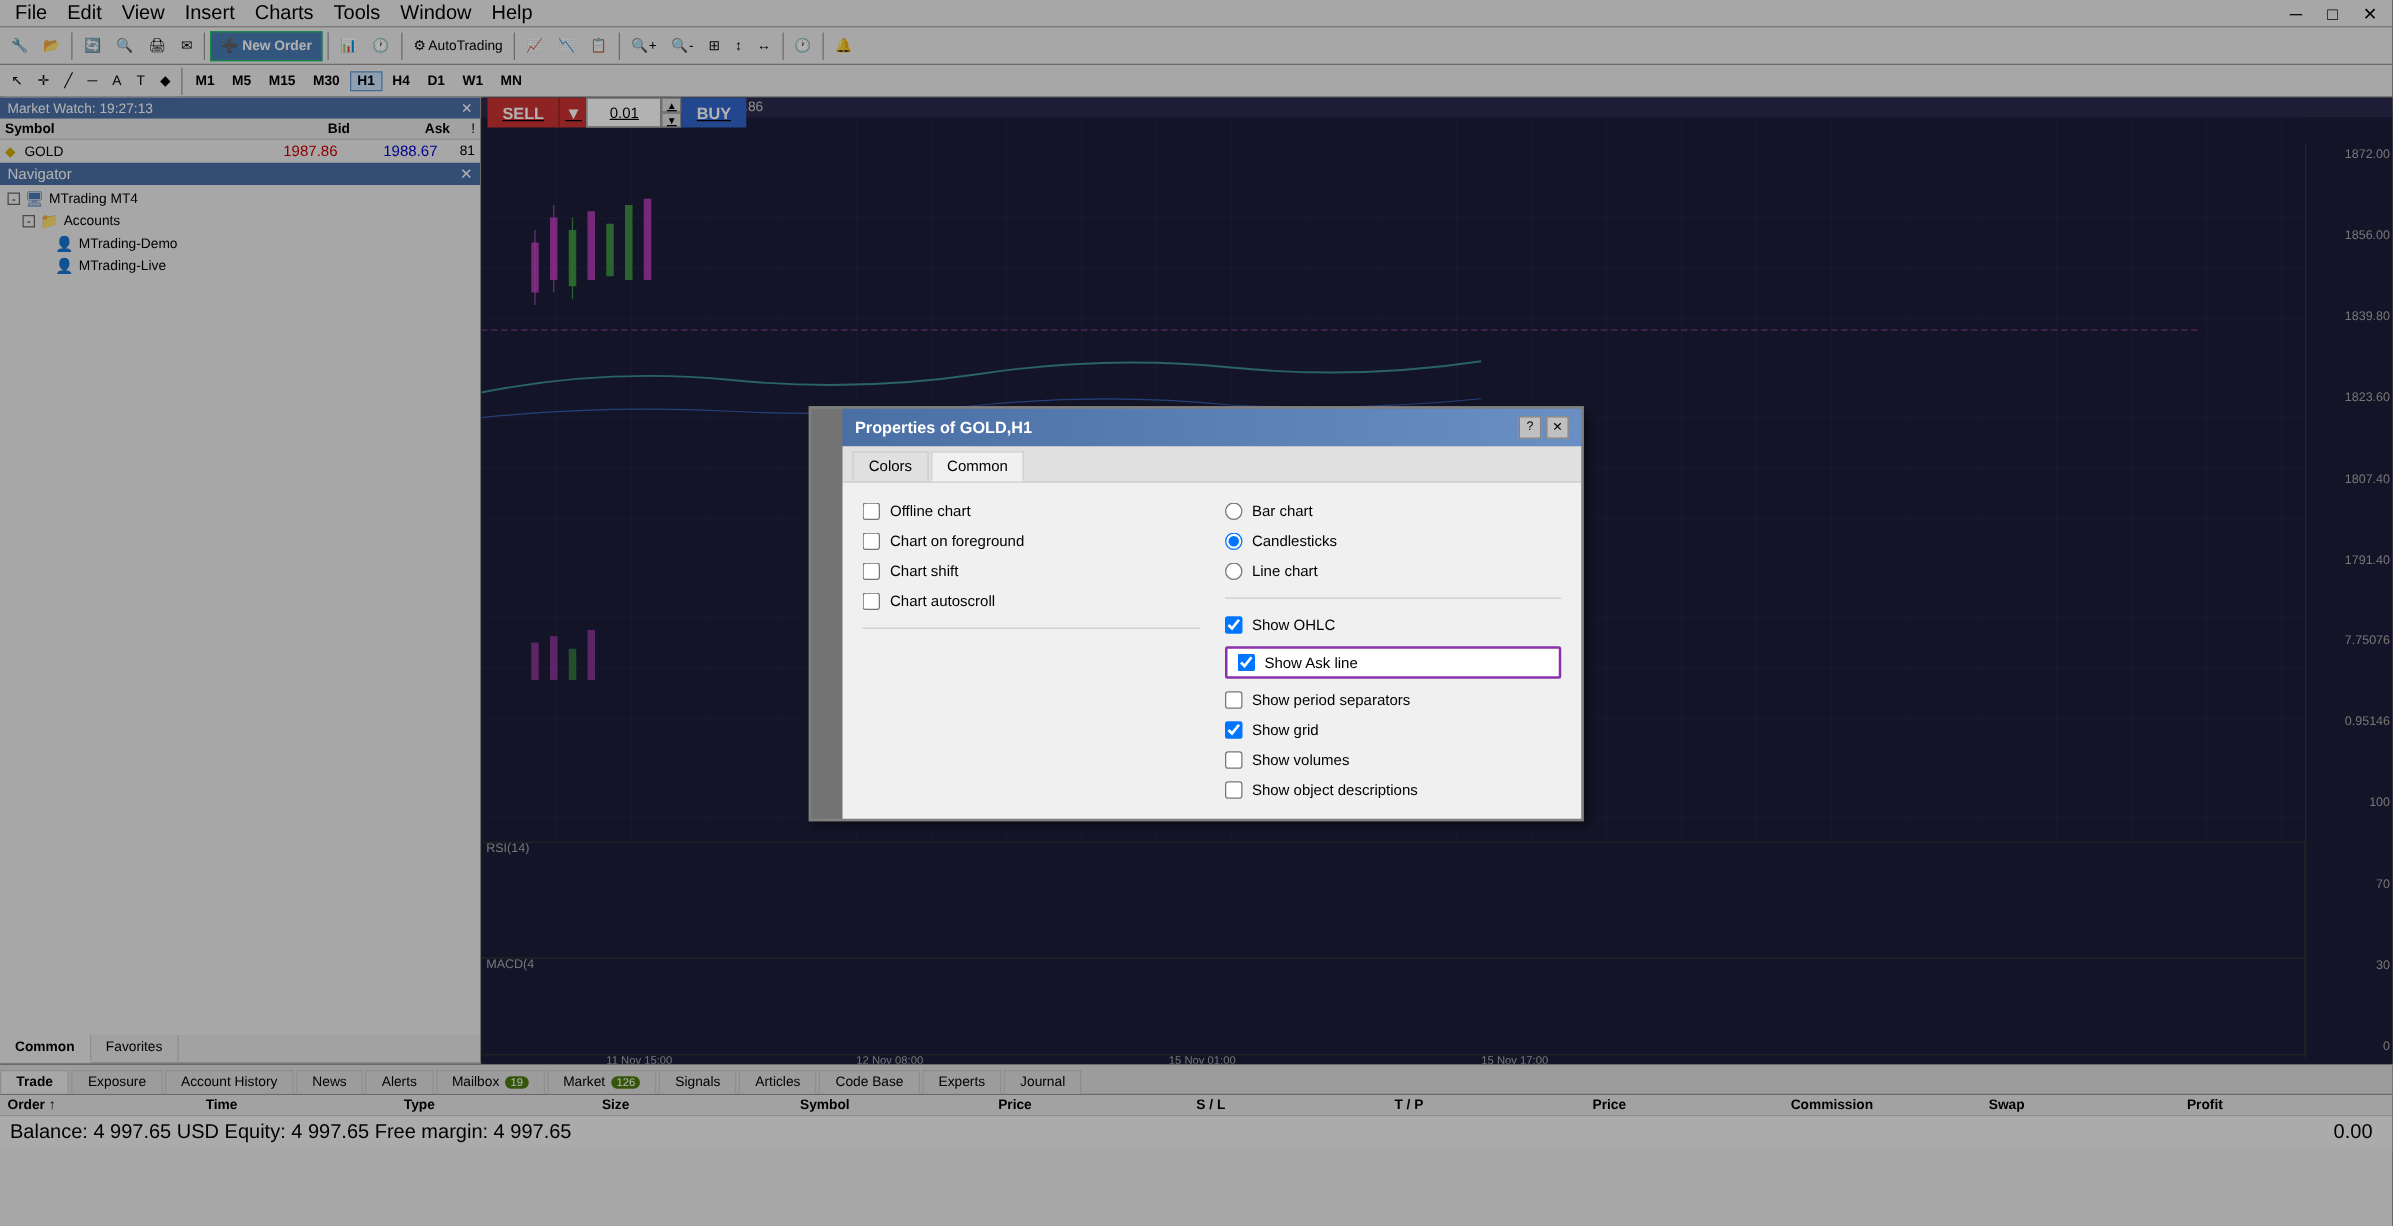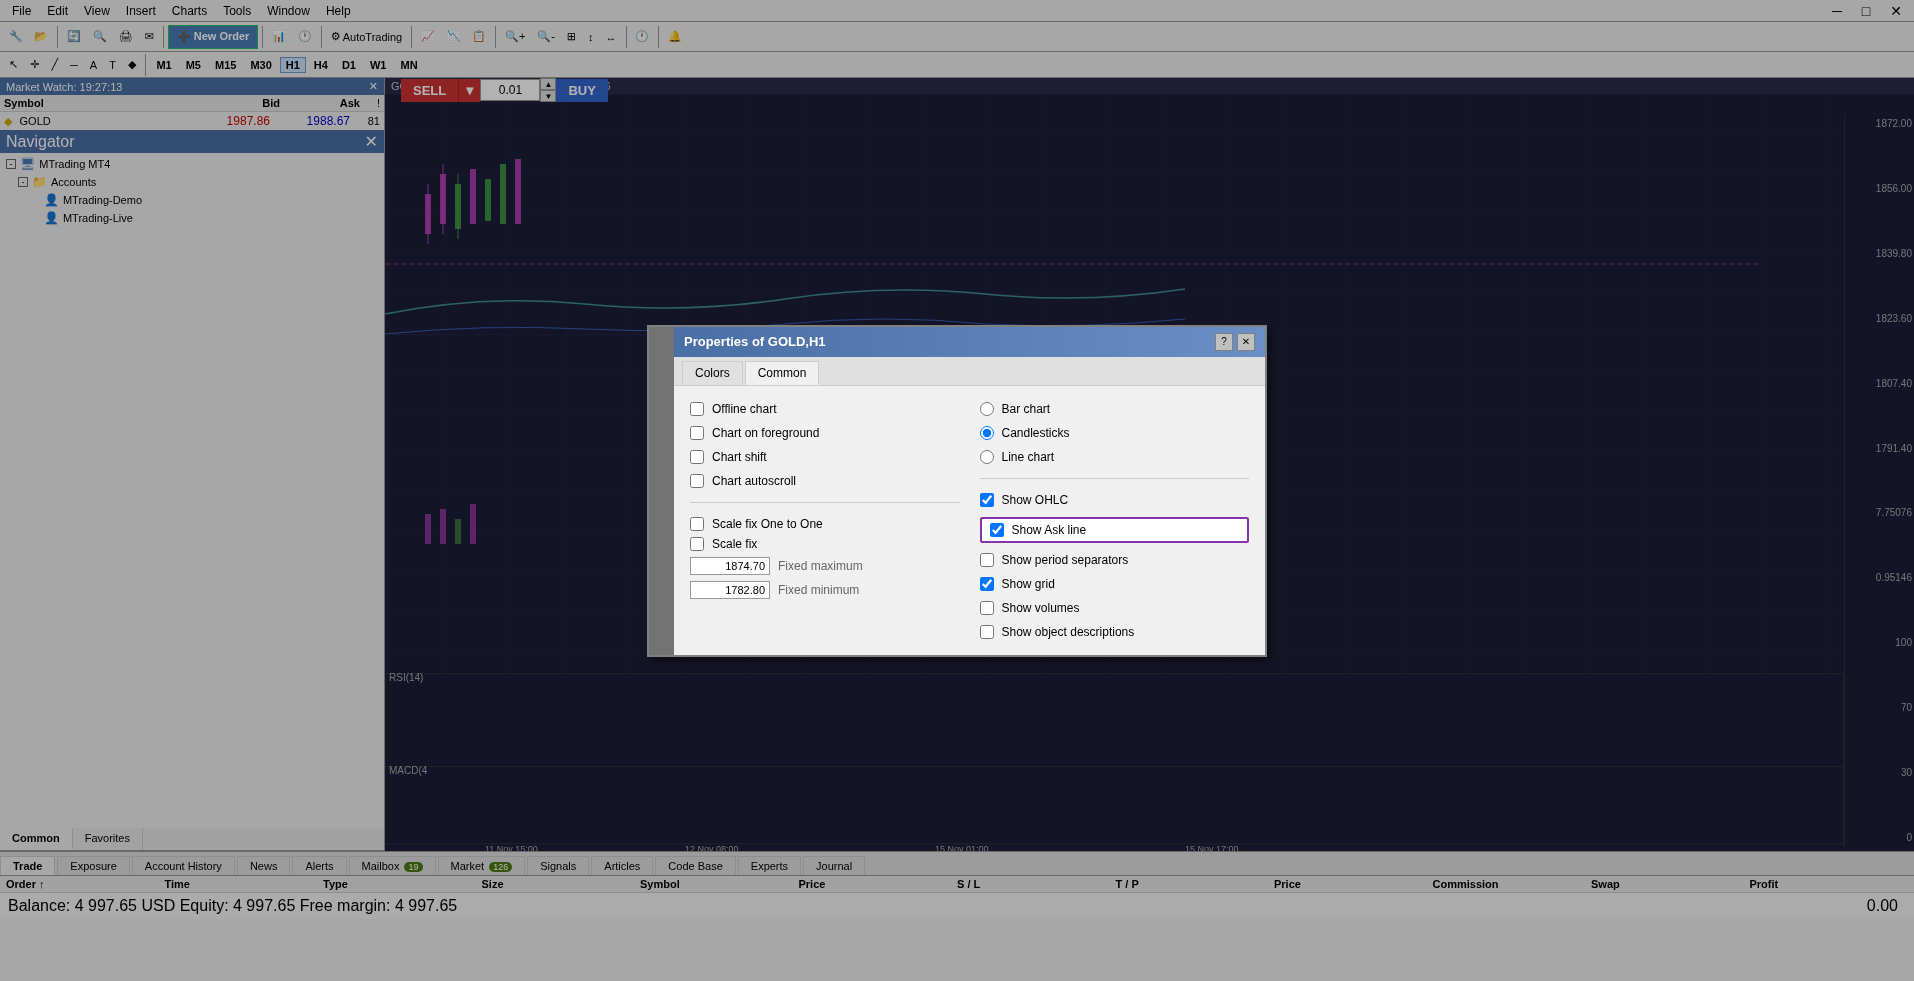--- a/index.html
+++ b/index.html
@@ -1,20 +1,20 @@
 <!DOCTYPE html>
 <html><head>
   <meta charset="utf-8">
   <style>
     * { box-sizing: border-box; margin: 0; padding: 0; }
     body { font-family: 'Segoe UI', Tahoma, Geneva, Verdana, sans-serif; font-size: 12px; background: #d4d0c8; overflow: hidden; width: 1914px; height: 981px; }
     
     
     .menu-bar { background: #f0f0f0; height: 22px; display: flex; align-items: center; padding: 0 4px; border-bottom: 1px solid #999; }
-    .menu-bar span { padding: 2px 8px; cursor: pointer; font-size: 12px; }
+    .menu-bar span { padding: 2px 8px; cursor: pointer; font-size: 16px; }
     
     
     .toolbar { background: #f0f0f0; height: 30px; display: flex; align-items: center; padding: 2px 4px; border-bottom: 1px solid #999; gap: 2px; }
     .toolbar-btn { background: #f0f0f0; border: 1px solid transparent; padding: 2px 4px; cursor: pointer; height: 24px; display: flex; align-items: center; gap: 2px; font-size: 11px; }
     .toolbar-sep { width: 1px; height: 22px; background: #999; margin: 0 2px; }
     .new-order-btn { background: #4a7bb5; color: white; border: 1px solid #22c55e; padding: 2px 8px; cursor: pointer; height: 24px; font-size: 11px; font-weight: bold; }
     
     
     .tf-toolbar { background: #f0f0f0; height: 26px; display: flex; align-items: center; padding: 2px 4px; border-bottom: 1px solid #999; gap: 2px; }
     .tf-btn { background: #f0f0f0; border: 1px solid transparent; padding: 1px 5px; cursor: pointer; font-size: 11px; font-weight: bold; }
@@ -41,36 +41,36 @@
     .market-row .change { width: 30px; text-align: right; font-size: 11px; }
     .gold-dot { color: #ccaa00; margin-right: 4px; }
     
     
     .tab-row { display: flex; background: #e8e8e8; border-bottom: 1px solid #999; }
     .tab { padding: 4px 12px; cursor: pointer; font-size: 11px; border-right: 1px solid #ccc; }
     .tab.active { background: #f0f0f0; border-bottom: 2px solid #f0f0f0; font-weight: bold; }
     
     
     .navigator { flex: 1; background: #f0f0f0; overflow: hidden; }
-    .navigator-header { background: #4a6fa5; color: white; padding: 2px 6px; display: flex; justify-content: space-between; align-items: center; font-size: 16px; }
+    .navigator-header { background: #4a6fa5; color: white; padding: 2px 6px; display: flex; justify-content: space-between; align-items: center; font-size: 12px; }
     .navigator-content { padding: 2px; overflow-y: auto; }
     .nav-item { padding: 2px 4px; display: flex; align-items: center; gap: 4px; cursor: pointer; font-size: 11px; }
     .nav-expand { width: 10px; height: 10px; border: 1px solid #666; display: flex; align-items: center; justify-content: center; font-size: 9px; cursor: pointer; }
     .nav-indent1 { padding-left: 16px; }
     .nav-indent2 { padding-left: 28px; }
     .icon-folder { color: #f5a623; font-size: 12px; }
     .icon-pc { color: #4a7bb5; font-size: 12px; }
     .icon-account { color: #cc6600; font-size: 12px; }
     
     
     .chart-area { flex: 1; background: #1a1a2e; position: relative; overflow: hidden; }
     .chart-header { background: #2a2a4e; color: #ccc; padding: 2px 6px; font-size: 11px; display: flex; gap: 8px; }
     
     
-    .sell-buy-bar { position: absolute; top: 0; left: 16px; display: flex; align-items: center; z-index: 10; background: transparent; }
+    .sell-buy-bar { position: absolute; top: 0; left: 5px; display: flex; z-index: 10; background: transparent; text-decoration: underline; }
     .sell-btn { background: #cc3333; color: white; border: none; padding: 4px 12px; cursor: pointer; font-weight: bold; font-size: 13px; }
     .sell-dropdown { background: #cc3333; color: white; border: none; border-left: 1px solid #aa2222; padding: 4px 4px; cursor: pointer; }
     .lot-input { width: 60px; text-align: center; border: 1px solid #999; padding: 3px 4px; font-size: 12px; }
     .lot-spin { display: flex; flex-direction: column; }
     .lot-spin button { width: 16px; height: 12px; background: #e0e0e0; border: 1px solid #999; cursor: pointer; font-size: 8px; padding: 0; }
     .buy-btn { background: #3366cc; color: white; border: none; padding: 4px 12px; cursor: pointer; font-weight: bold; font-size: 13px; }
     
     
     .bottom-panel { height: 130px; border-top: 1px solid #999; background: #f0f0f0; display: flex; flex-direction: column; }
     .bottom-tabs { display: flex; background: #e0e0e0; border-bottom: 1px solid #999; height: 24px; align-items: flex-end; }
@@ -428,39 +428,20 @@
           <input type="checkbox" id="chart_shift" style="">
           <label for="chart_shift">Chart shift</label>
         </div>
         <div class="checkbox-row">
           <input type="checkbox" id="chart_autoscroll" style="">
           <label for="chart_autoscroll">Chart autoscroll</label>
         </div>
 
         <div class="separator"></div>
 
-        <div class="scale-section">
-          <div class="checkbox-row">
-            <input type="checkbox" id="scale_fix_one" style="">
-            <label for="scale_fix_one">Scale fix One to One</label>
-          </div>
-          <div class="checkbox-row">
-            <input type="checkbox" id="scale_fix" style="">
-            <label for="scale_fix">Scale fix</label>
-          </div>
-
-          <div class="input-row">
-            <input type="text" style="width: 80px; border: 1px solid rgb(153, 153, 153); padding: 2px 4px; font-size: 11px; text-align: right;" value="1874.70">
-            <label style="font-size:12px;color:#666;">Fixed maximum</label>
-          </div>
-          <div class="input-row">
-            <input type="text" style="width: 80px; border: 1px solid rgb(153, 153, 153); padding: 2px 4px; font-size: 11px; text-align: right;" value="1782.80">
-            <label style="font-size:12px;color:#666;">Fixed minimum</label>
-          </div>
-        </div>
       </div>
 
       <div class="dialog-right">
 
         <div class="radio-row">
           <input type="radio" name="chart_type" id="bar_chart" style="">
           <label for="bar_chart">Bar chart</label>
         </div>
         <div class="radio-row">
           <input type="radio" name="chart_type" id="candlesticks" checked="" style="">

